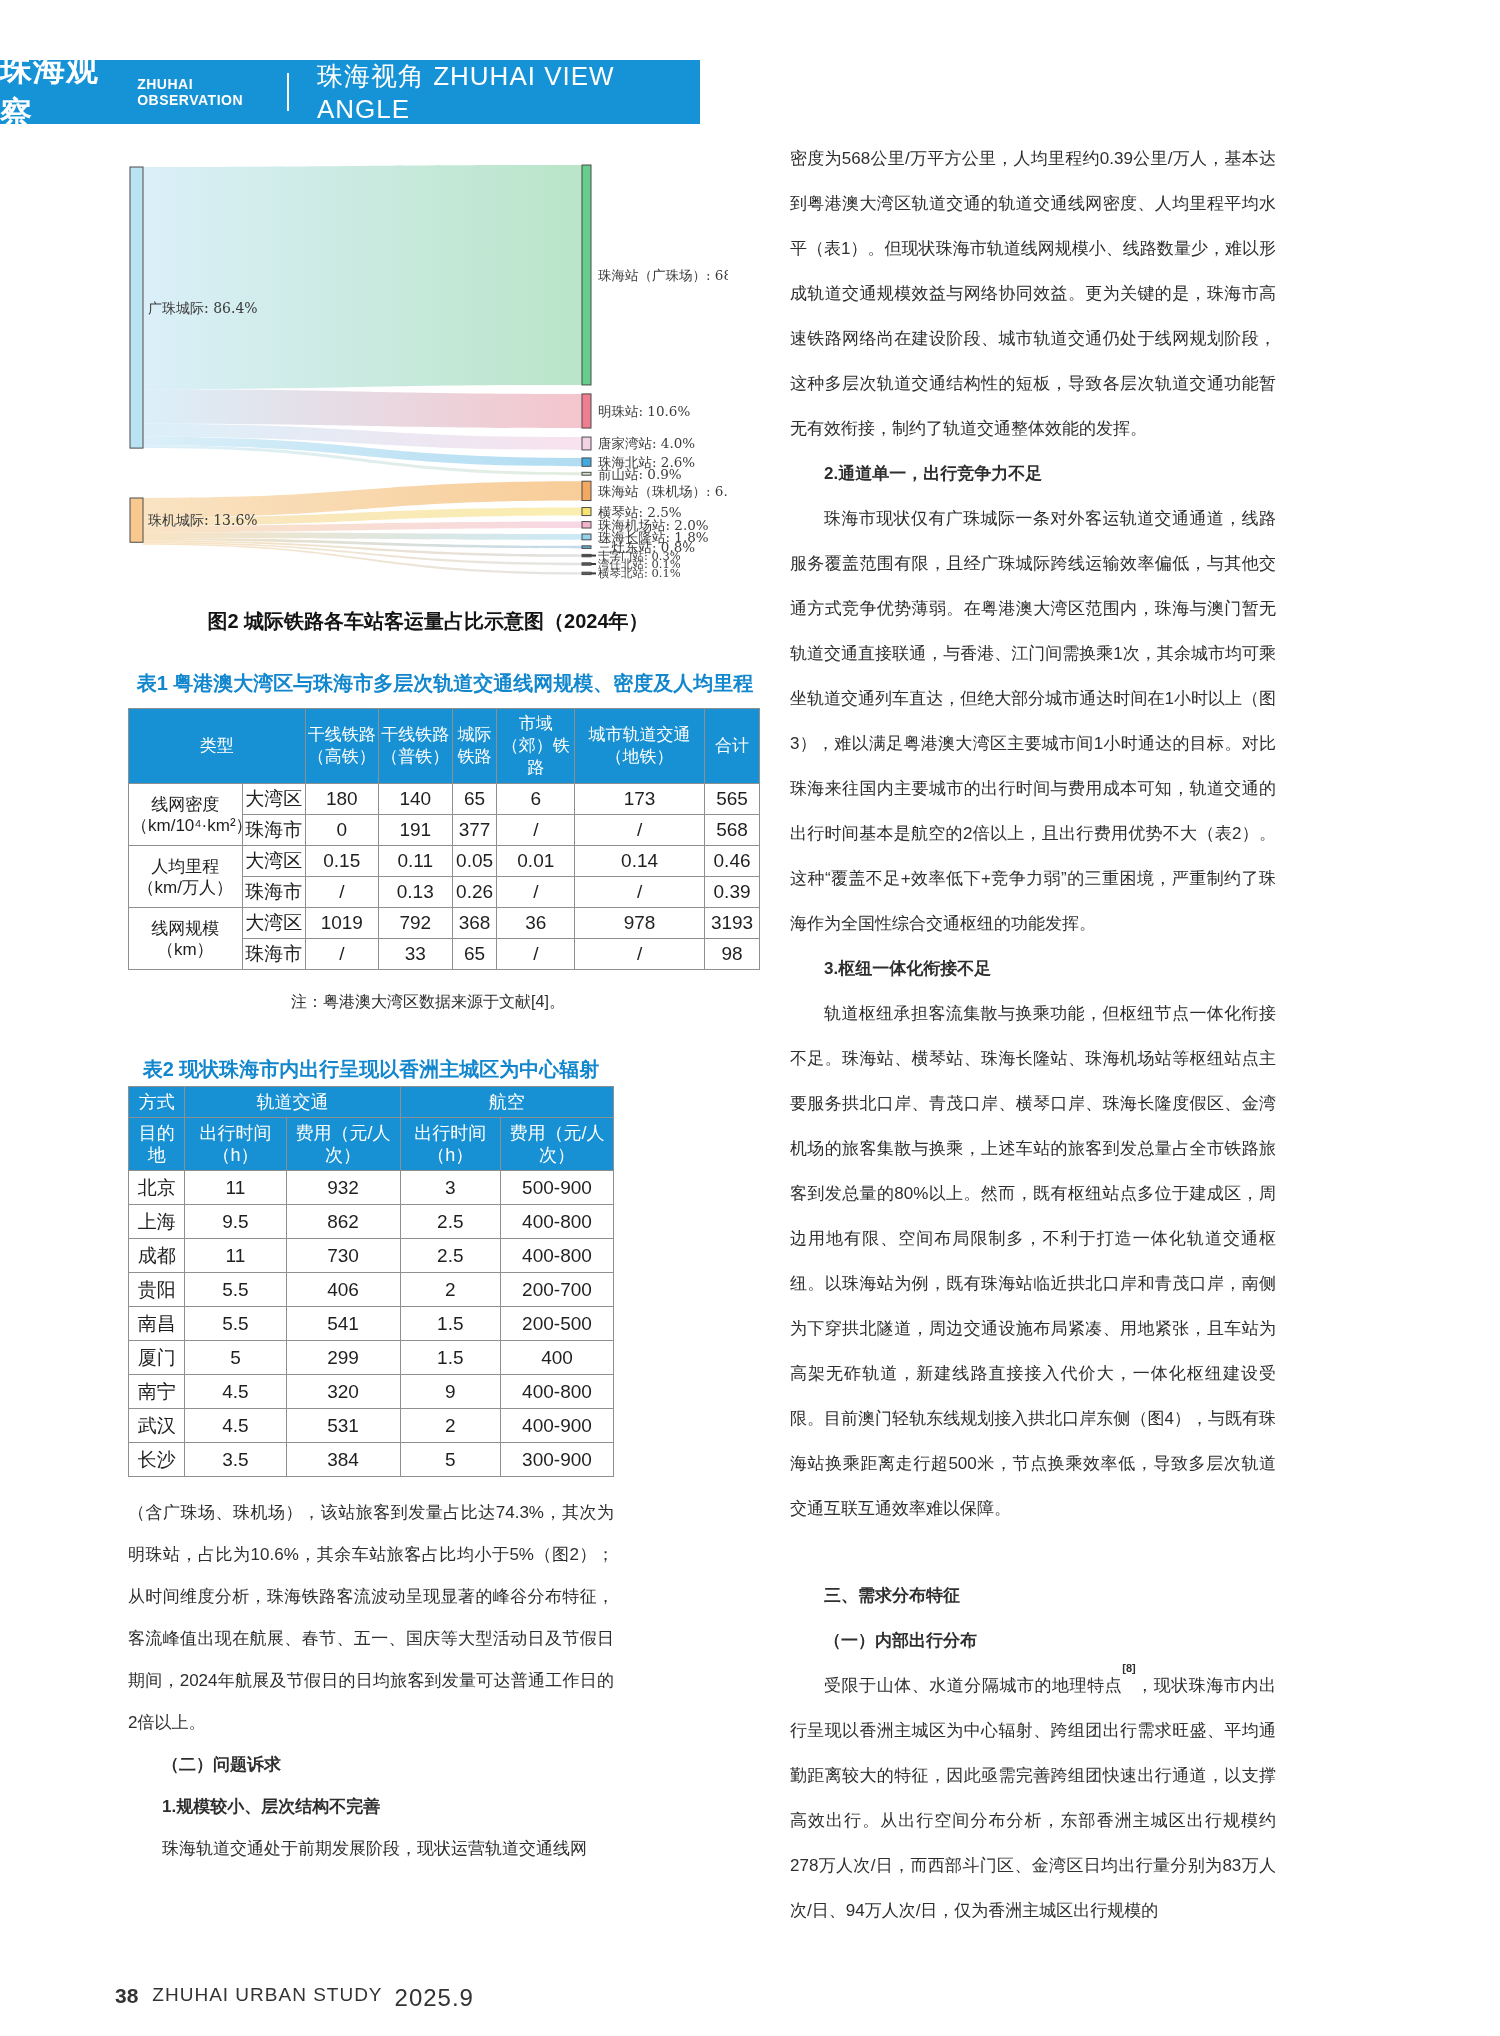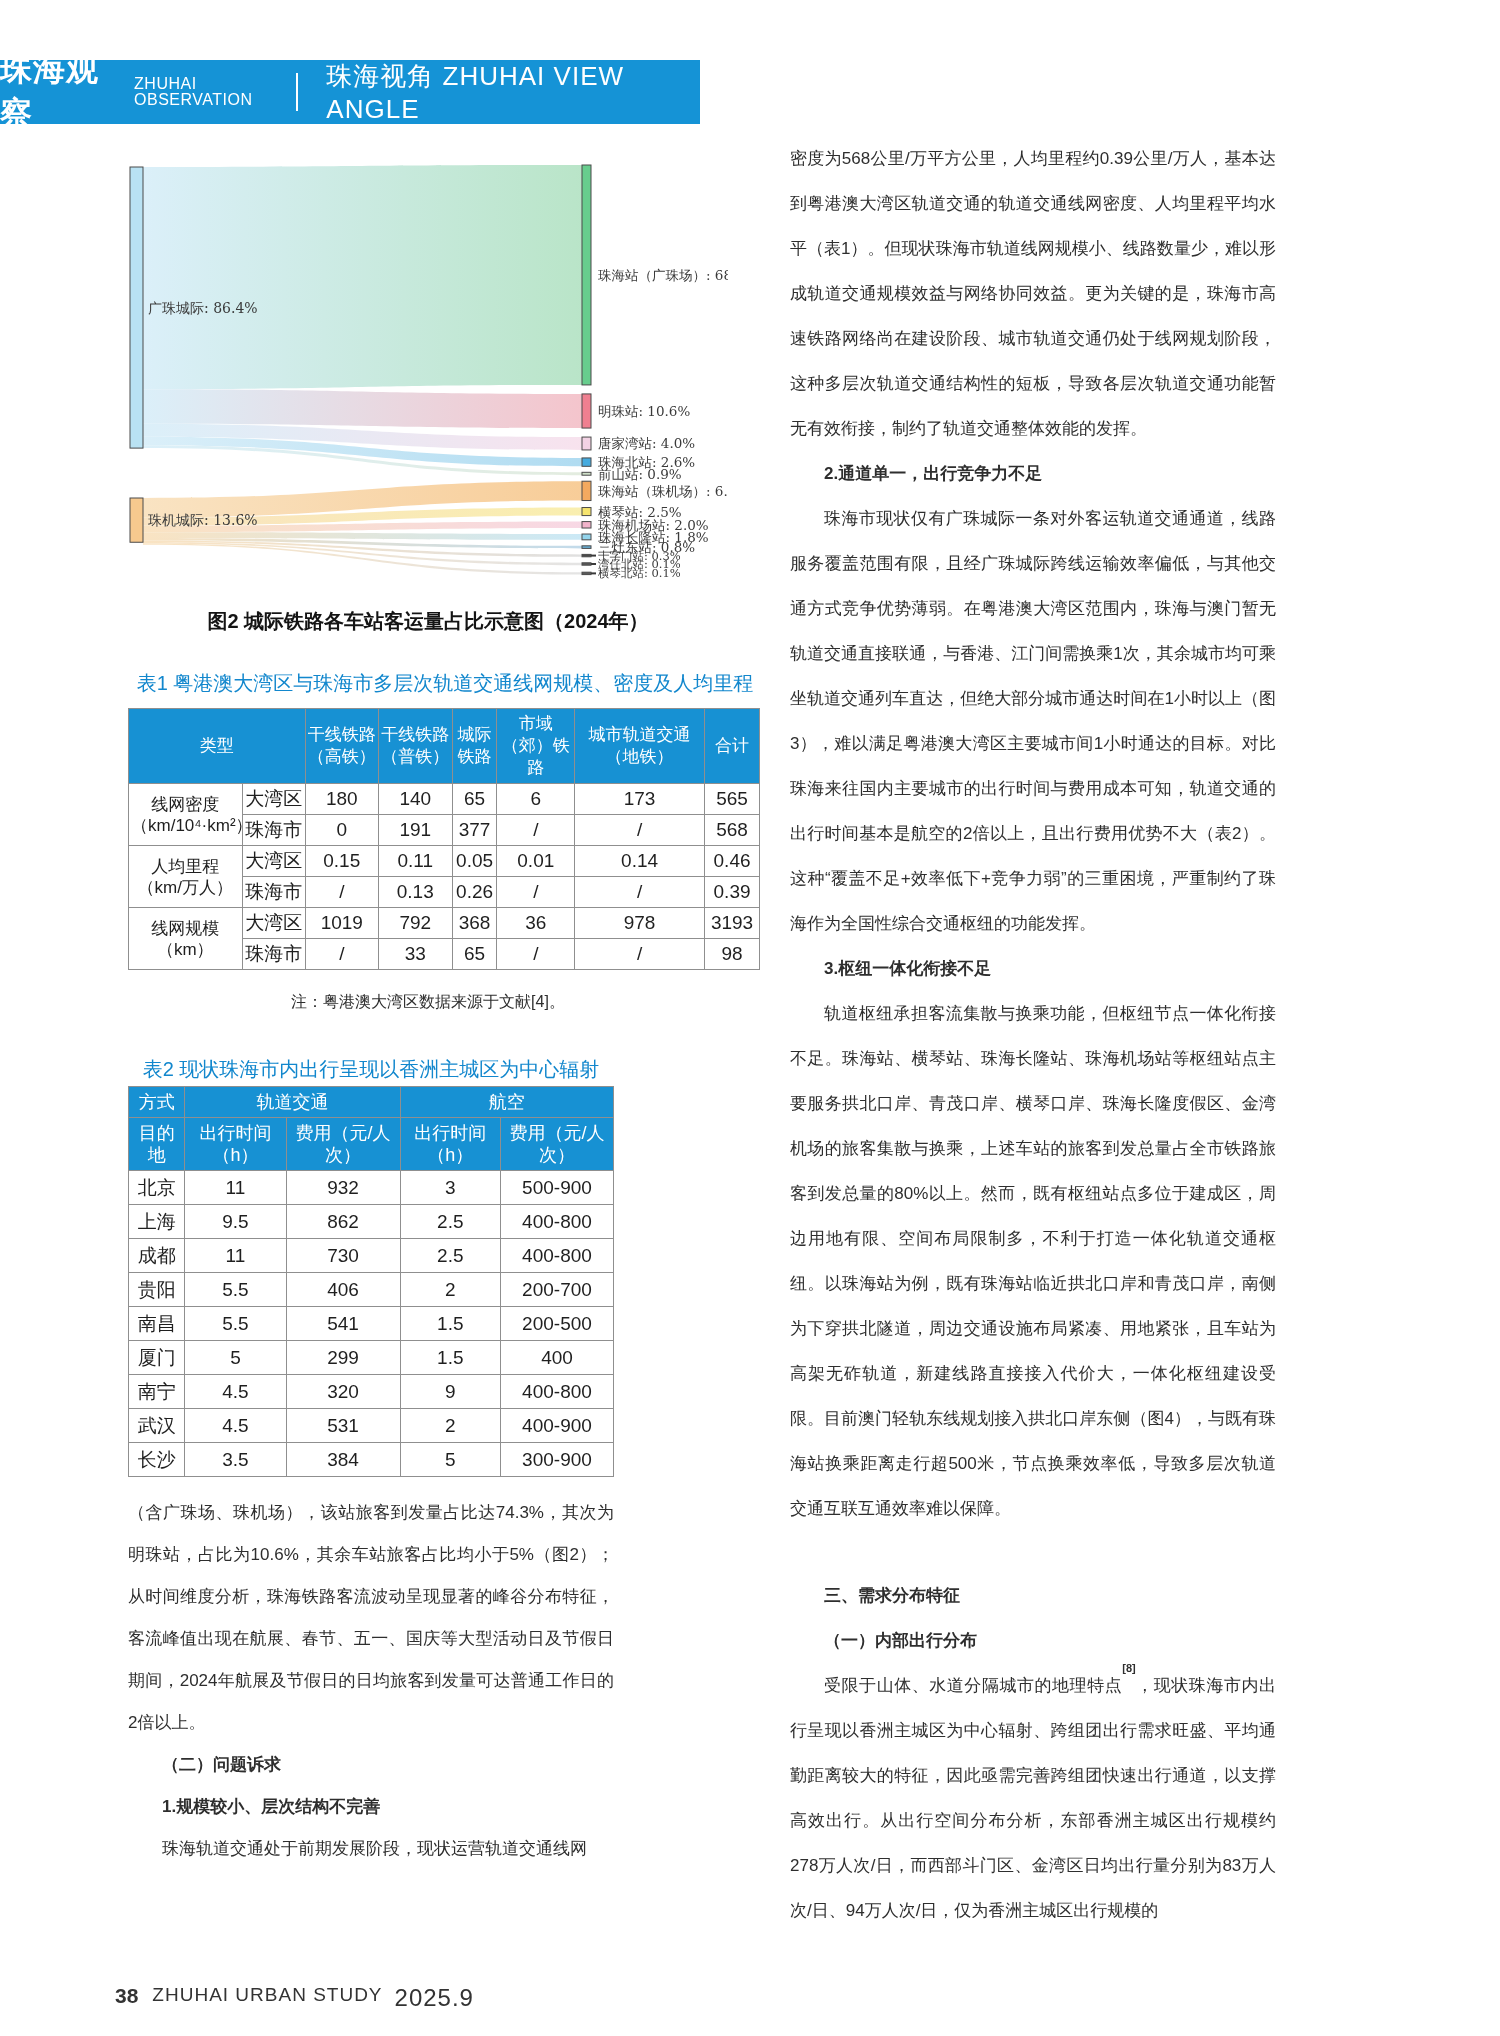--- a/index.html
+++ b/index.html
@@ -2,31 +2,31 @@
 <html><head>
 <meta charset="utf-8">
 <style>
   html,body{margin:0;padding:0;background:#e8e8e8;}
   .page{position:relative;width:1500px;height:2036px;background:#ffffff;margin:0 auto;overflow:hidden;
         font-family:"Liberation Sans","DejaVu Sans",sans-serif;color:#2e2e2e;}
   
   .topbar{position:absolute;left:0;top:60px;width:700px;height:64px;background:#1593d6;
           display:flex;align-items:center;box-sizing:border-box;color:#fff;}
   .brand-cn{font-size:32px;font-weight:bold;letter-spacing:1px;}
-  .brand-en{font-size:16px;line-height:16px;margin-left:10px;letter-spacing:.5px;font-weight:400;}
+  .brand-en{font-size:14px;line-height:16px;margin-left:10px;letter-spacing:.5px;font-weight:700;}
   .bar-divider{width:2px;height:38px;background:#ffffff;margin:0 28px 0 44px;}
   .section-title{font-size:26px;font-weight:500;letter-spacing:1px;}
   
   .sankey-wrap{position:absolute;left:128px;top:162px;width:600px;height:440px;}
   .sankey-wrap svg{width:100%;height:100%;}
   .sankey-label{font-family:"DejaVu Serif","Liberation Serif",serif;fill:#3a3a3a;}
   .fig-caption{position:absolute;left:128px;top:608px;width:600px;text-align:center;
                font-size:20px;font-weight:600;color:#141414;}
   
-  .tbl-title{position:absolute;text-align:center;font-size:20px;font-weight:normal;color:#1287cd;}
+  .tbl-title{position:absolute;text-align:center;font-size:20px;font-weight:bold;color:#1287cd;}
   .t1-title{left:100px;top:670px;width:690px;}
   .t2-title{left:128px;top:1056px;width:486px;}
   table{border-collapse:collapse;table-layout:fixed;width:100%;background:#fff;}
   th{background:#1791d3;color:#fff;font-weight:500;font-size:17px;border:1px solid #8f8f8f;padding:4px 2px;line-height:22px;}
   td{border:1px solid #8f8f8f;text-align:center;font-size:19px;color:#1f1f1f;padding:2px;line-height:26px;}
   .table1{position:absolute;left:128px;top:708px;width:632px;}
   .table1 td{line-height:26px;}
   .table1 .metric{font-size:17px;line-height:21px;}
   .table2{position:absolute;left:128px;top:1086px;width:486px;}
   .table2 td{line-height:29px;}

